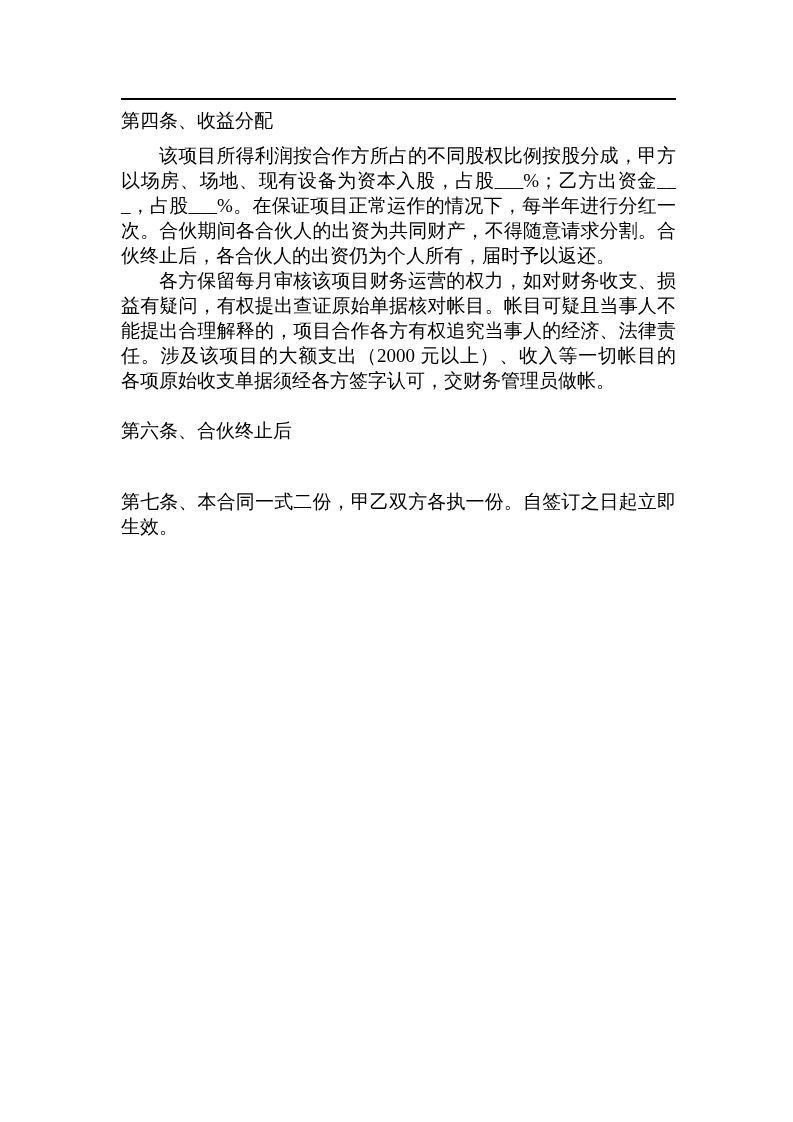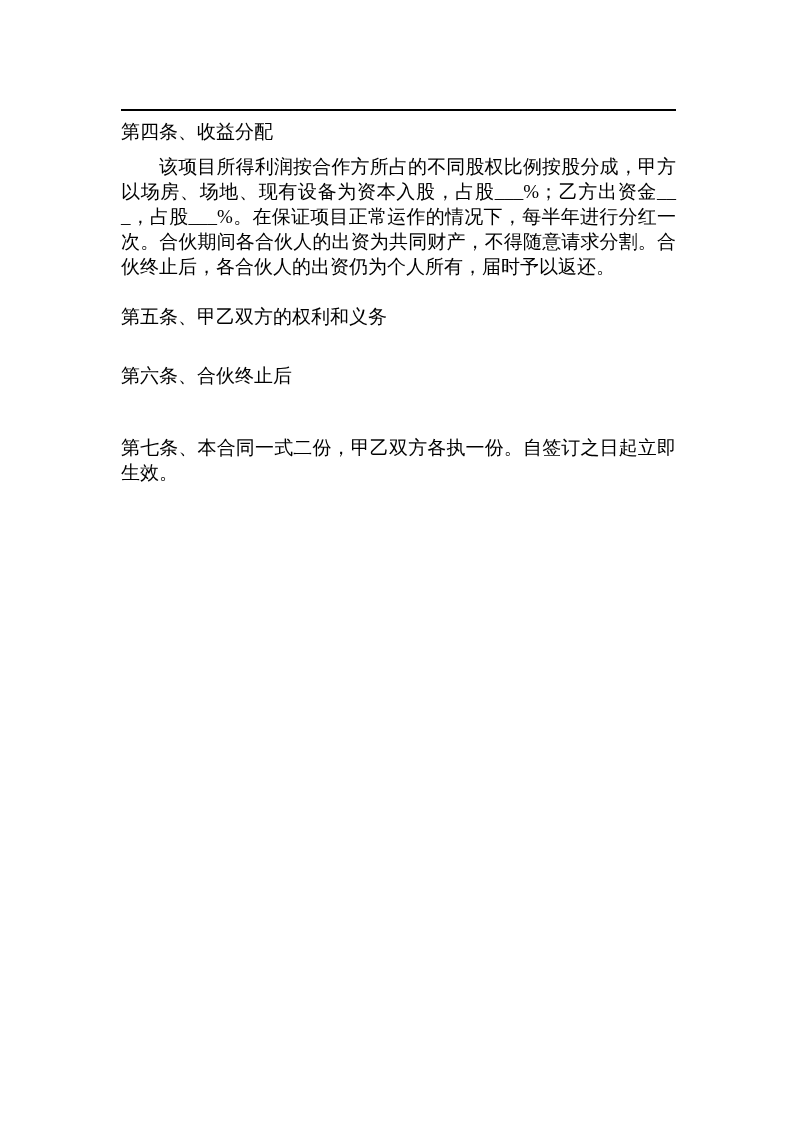--- a/index.html
+++ b/index.html
@@ -11,21 +11,20 @@
     position: relative;
     width: 793px;
     height: 918px;
     box-sizing: border-box;
     background: #ffffff;
     padding: 98px 117px 16px 121px;
     font-family: "Liberation Serif", "DejaVu Serif", serif;
     font-size: 19px;
     color: #000000;
     overflow: hidden;
-    margin-top: 11px;
   }
   .rule {
     border: none;
     border-top: 2px solid #000000;
     margin: 0;
     height: 0;
   }
   .heading {
     font-size: 19px;
     font-weight: normal;
@@ -63,22 +62,22 @@
 <body>
 
 <div class="page">
 
   <hr class="rule">
 
   <h2 class="heading">第四条、收益分配</h2>
 
   <p class="para indent">该项目所得利润按合作方所占的不同股权比例按股分成，甲方以场房、场地、现有设备为资本入股，占股___%；乙方出资金___，占股___%。在保证项目正常运作的情况下，每半年进行分红一次。合伙期间各合伙人的出资为共同财产，不得随意请求分割。合伙终止后，各合伙人的出资仍为个人所有，届时予以返还。</p>
 
-  <h2 class="heading">第五条、甲乙双方的权利和义务</h2>
 
+  <p class="para indent">各方保留每月审核该项目财务运营的权力，如对财务收支、损益有疑问，有权提出查证原始单据核对帐目。帐目可疑且当事人不能提出合理解释的，项目合作各方有权追究当事人的经济、法律责任。涉及该项目的大额支出（2000 元以上）、收入等一切帐目的各项原始收支单据须经各方签字认可，交财务管理员做帐。</p>
 
   <h2 class="heading">第六条、合伙终止后</h2>
 
 
   <p class="para clause-final">第七条、本合同一式二份，甲乙双方各执一份。自签订之日起立即生效。</p>
 
 
 </div>
 
 </body></html>

